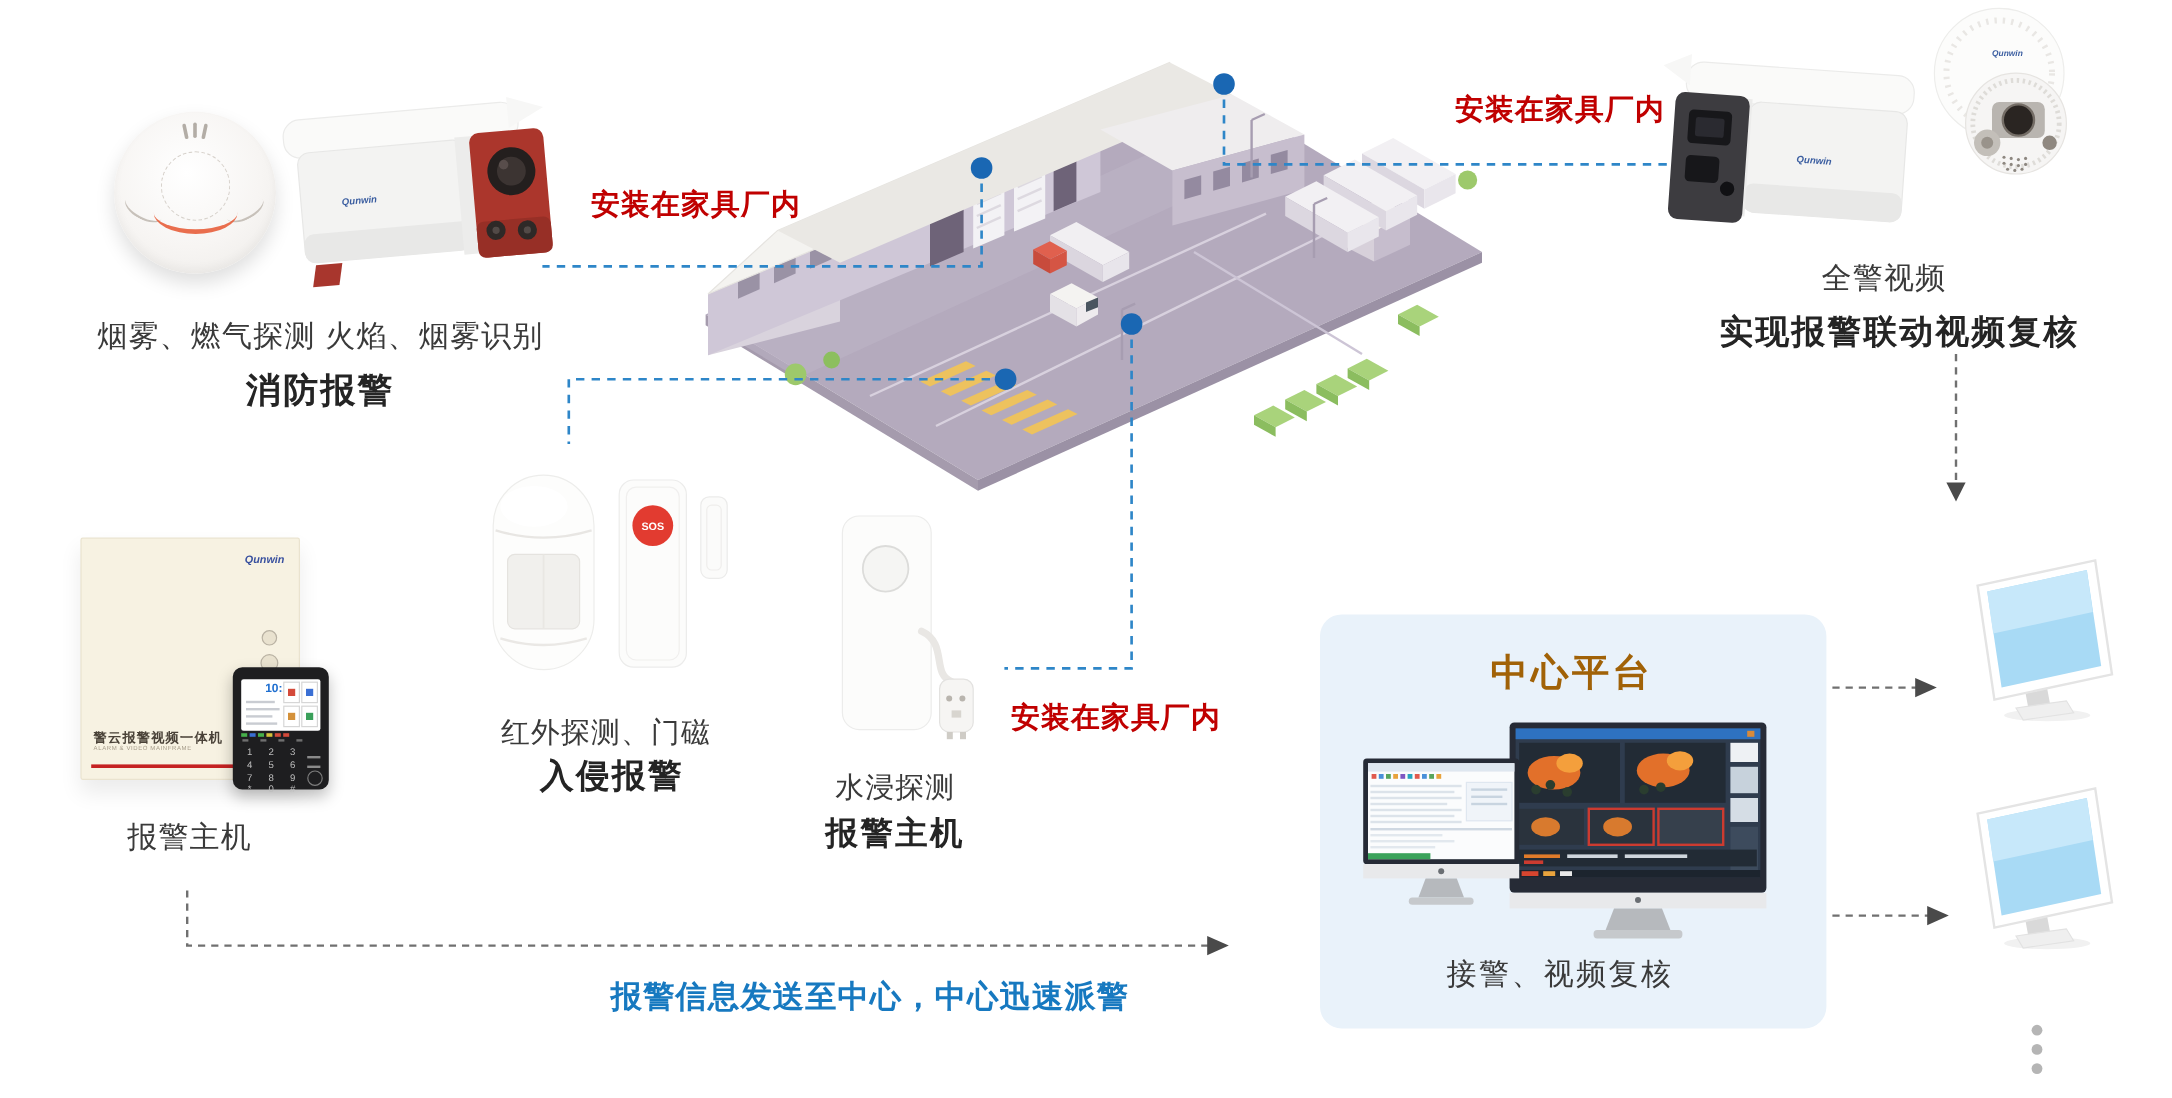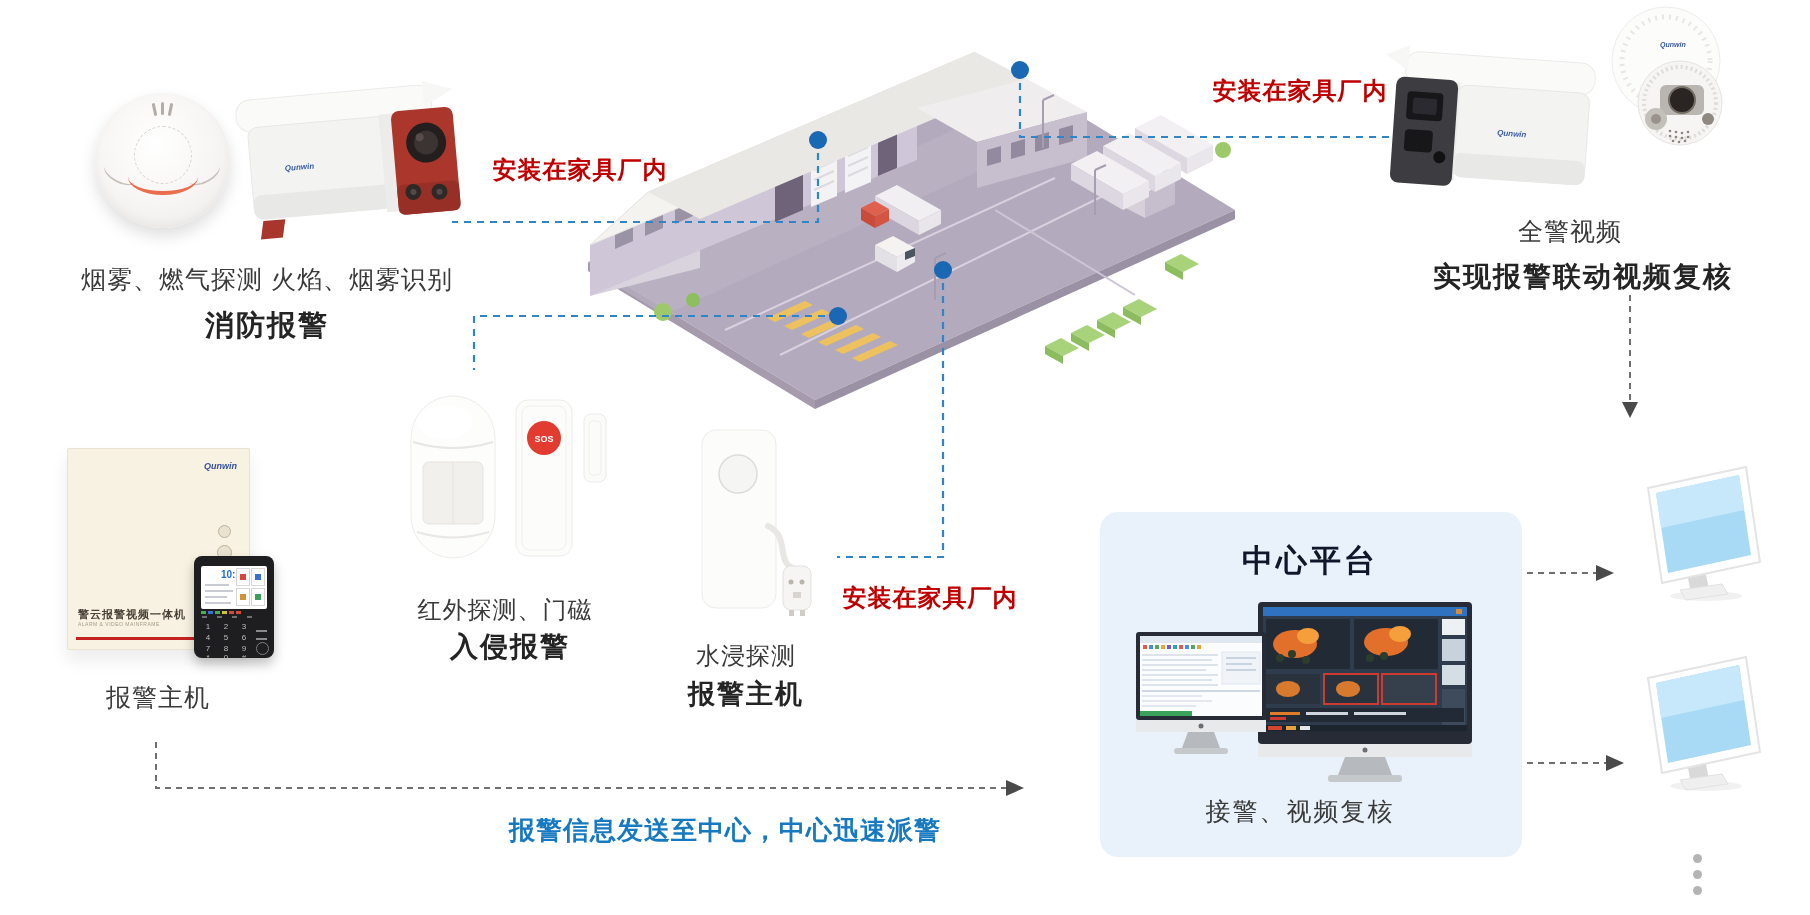--- a/index.html
+++ b/index.html
@@ -5,21 +5,21 @@
   html,body{margin:0;padding:0;background:#fff;}
   .stage{position:relative;width:1810px;height:915px;background:#fff;overflow:hidden;
          font-family:"Liberation Sans","DejaVu Sans",sans-serif;}
   .abs{position:absolute;}
   .caption{position:absolute;text-align:center;font-size:25px;color:#3a3a3a;letter-spacing:1px;}
   .title{position:absolute;text-align:center;font-size:28px;font-weight:bold;color:#242424;letter-spacing:2px;}
   .red-note{position:absolute;text-align:center;font-size:24px;font-weight:bold;color:#c00000;letter-spacing:1px;}
   .flow-text{position:absolute;text-align:center;font-size:26px;font-weight:600;color:#1779c0;letter-spacing:1px;}
   .platform-box{position:absolute;left:1100px;top:512px;width:422px;height:345px;border-radius:18px;background:#e9f2fa;}
   .platform-title{position:absolute;left:1140px;top:540px;width:340px;text-align:center;
-                  font-size:31px;font-weight:bold;color:#0f172a;letter-spacing:3px;}
+                  font-size:31px;font-weight:bold;color:#a16207;letter-spacing:3px;}
   .platform-caption{position:absolute;left:1145px;top:795px;width:310px;text-align:center;font-size:25px;color:#3a3a3a;letter-spacing:2px;}
   .host-box{position:absolute;left:67px;top:448px;width:181px;height:200px;background:#f7f2e2;
             border:1px solid #eae3cf;border-radius:2px;box-shadow:0 10px 18px rgba(0,0,0,.08);}
   .host-title{position:absolute;left:10px;top:158px;width:120px;font-size:11px;font-weight:bold;color:#4a4238;letter-spacing:1px;}
   .host-sub{position:absolute;left:10px;top:172px;width:130px;font-size:5px;color:#a59b88;letter-spacing:.5px;}
   .host-redline{position:absolute;left:8px;top:188px;width:162px;height:3px;background:#c52222;}
   .host-brand{position:absolute;right:12px;top:12px;font-size:9px;font-weight:bold;font-style:italic;color:#39519f;}
   .emblem{position:absolute;border:1px solid #b9b2a3;border-radius:50%;background:#e9e2cf;}
   .keypad{position:absolute;left:194px;top:556px;width:80px;height:102px;background:#1e1e20;border-radius:8px;
           box-shadow:0 6px 12px rgba(0,0,0,.25);}

